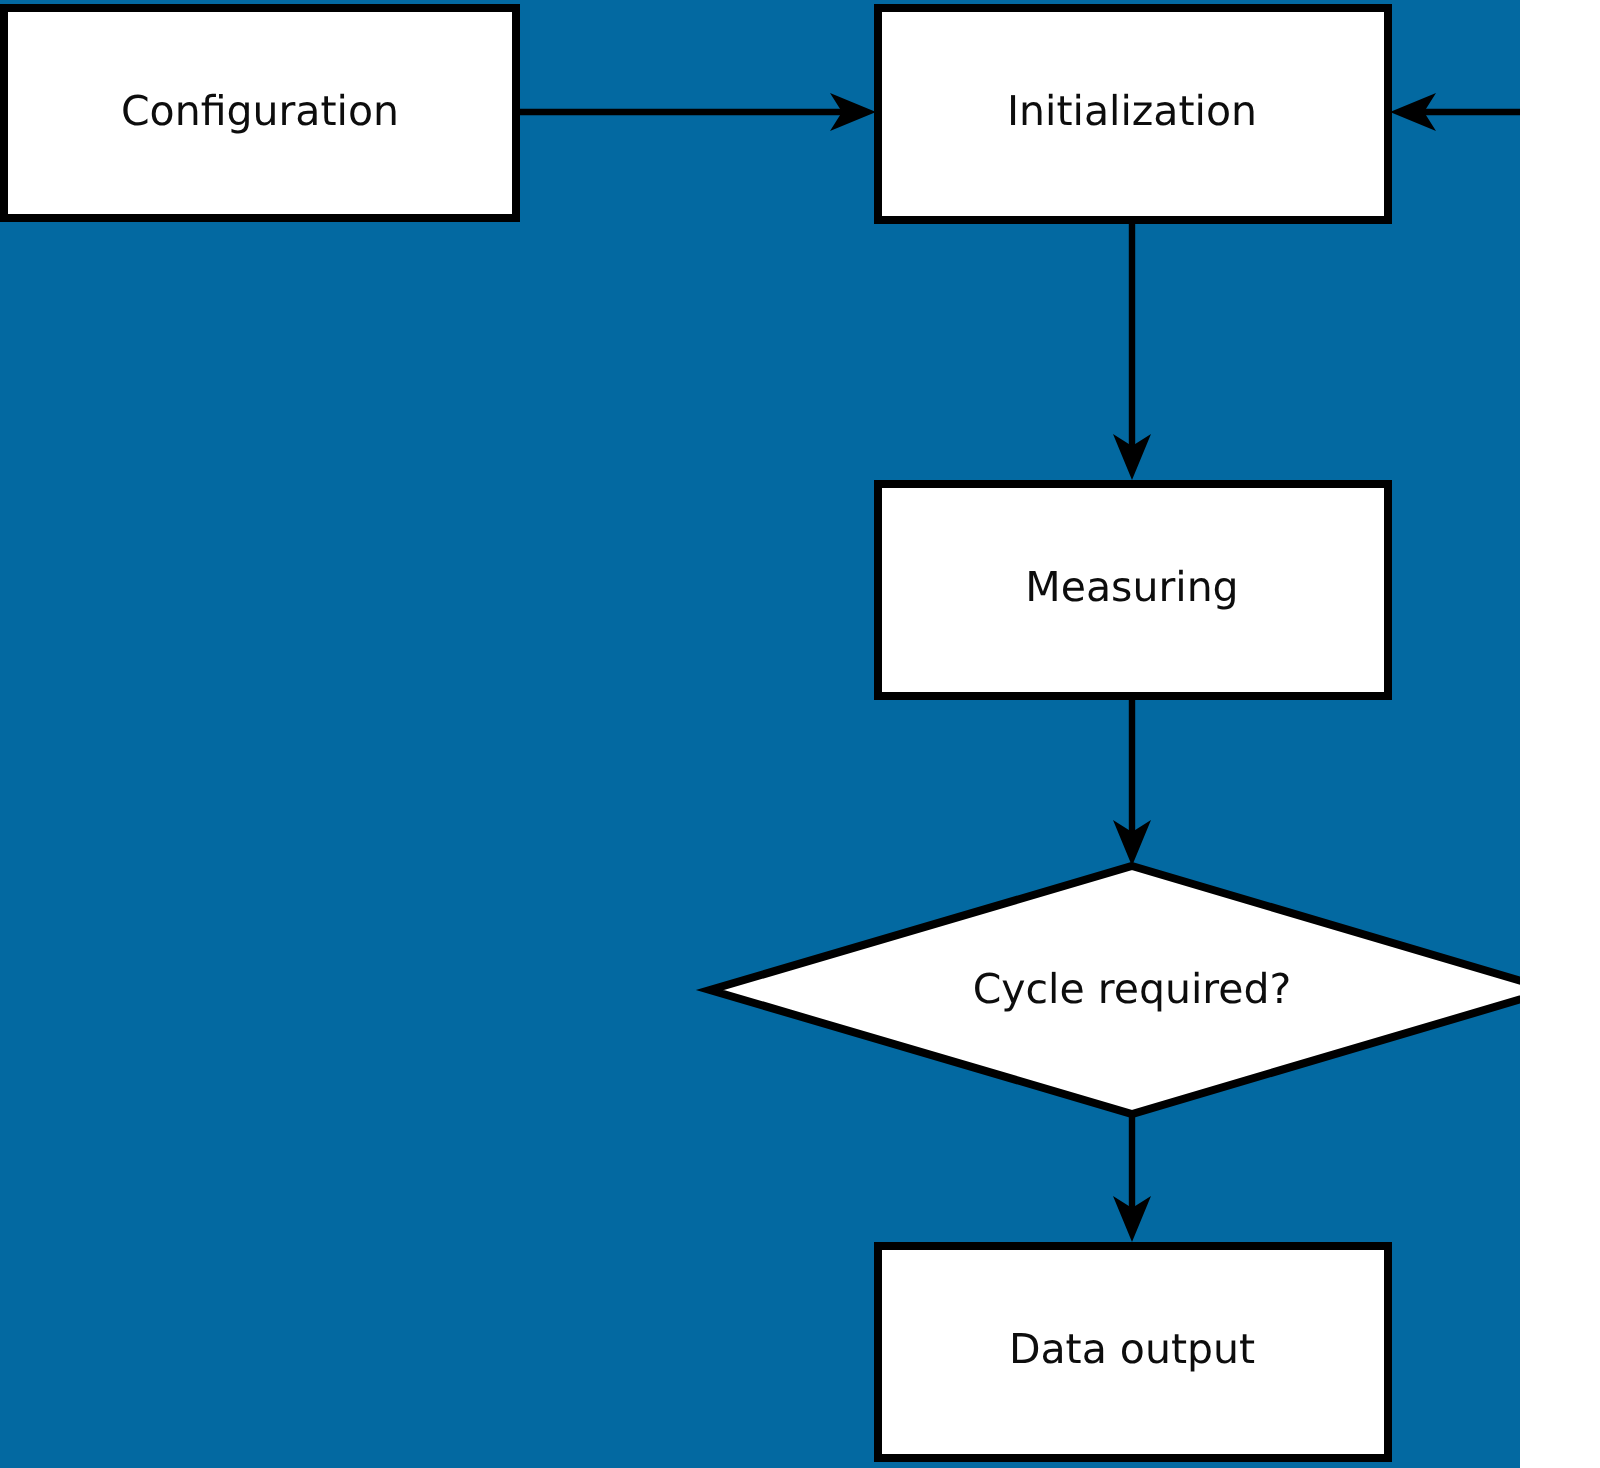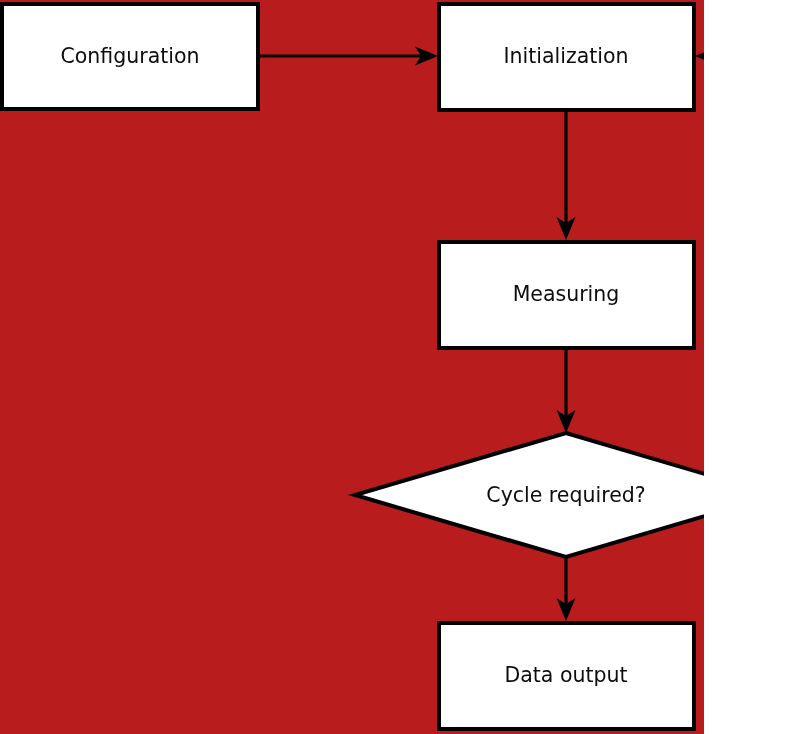--- a/index.html
+++ b/index.html
@@ -2,23 +2,23 @@
 <html><head>
 <meta charset="utf-8">
 <style>
   html, body {
     margin: 0;
     padding: 0;
     background: #ffffff;
   }
   #canvas {
     position: relative;
-    width: 704px;
+    width: 760px;
     height: 734px;
-    background: #b91c1c;
+    background: #0369a1;
     overflow: hidden;
     font-family: "DejaVu Sans", "Liberation Sans", sans-serif;
   }
   #flow-svg {
     position: absolute;
     left: 0;
     top: 0;
     width: 800px;
     height: 734px;
   }

